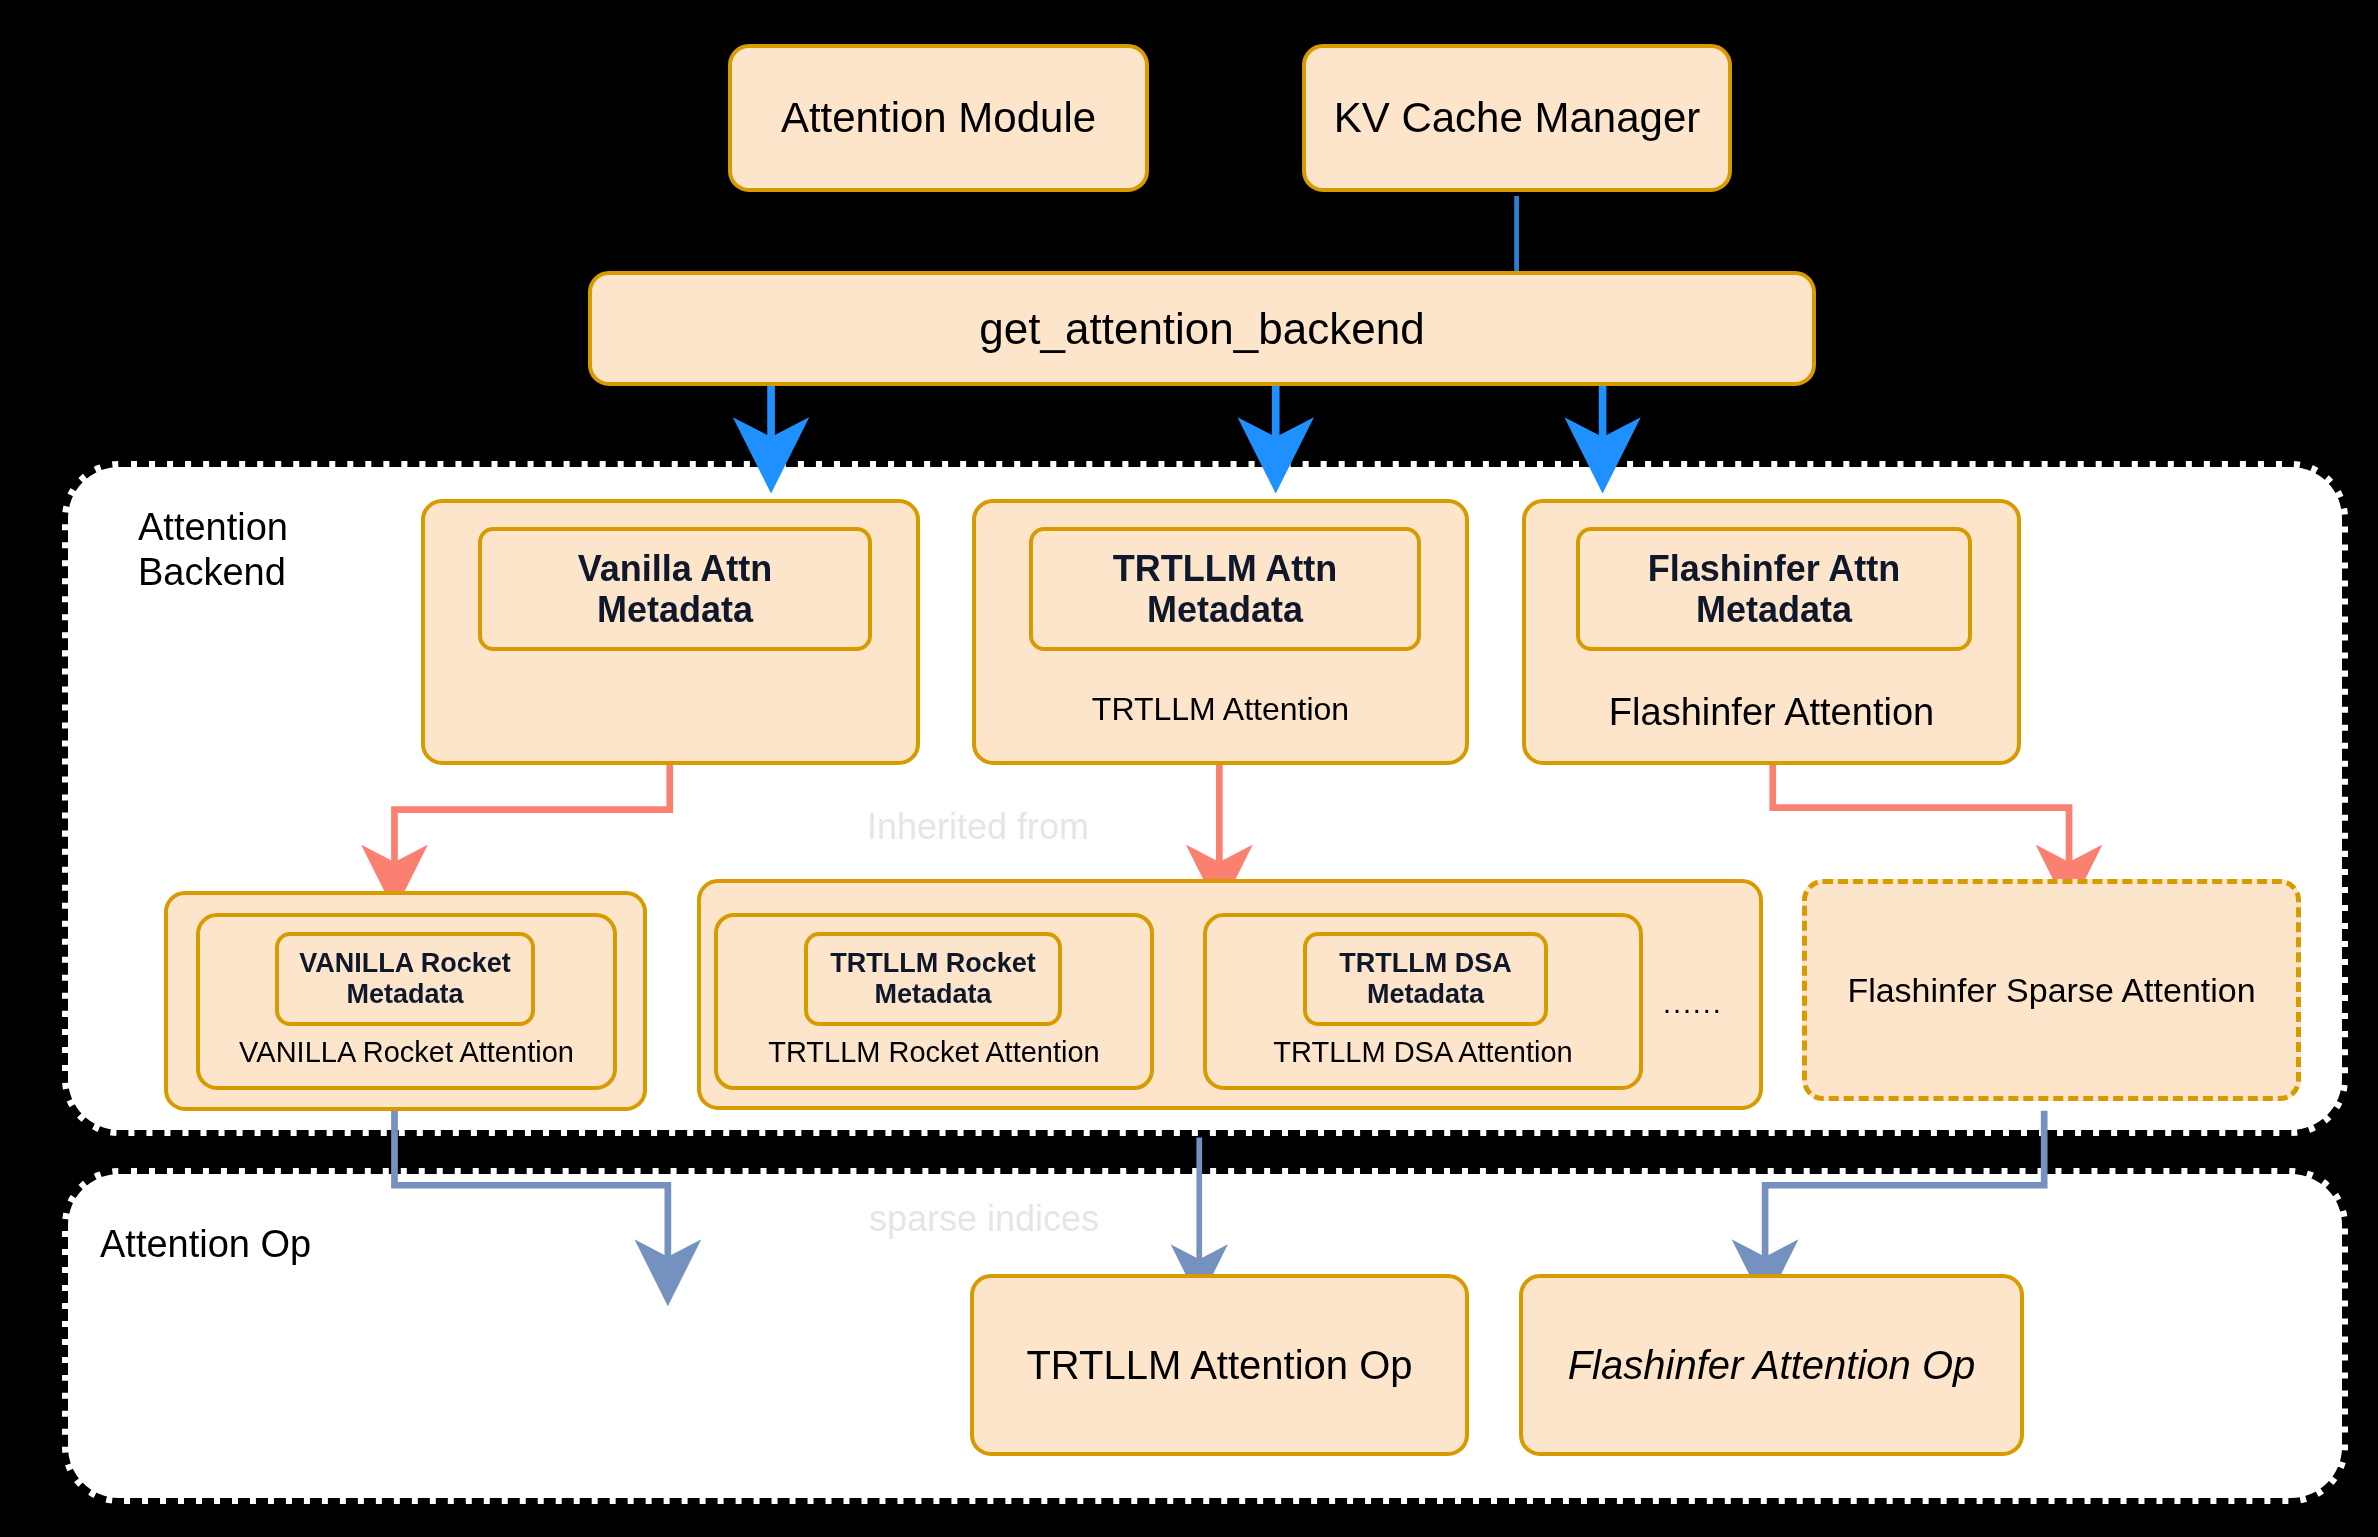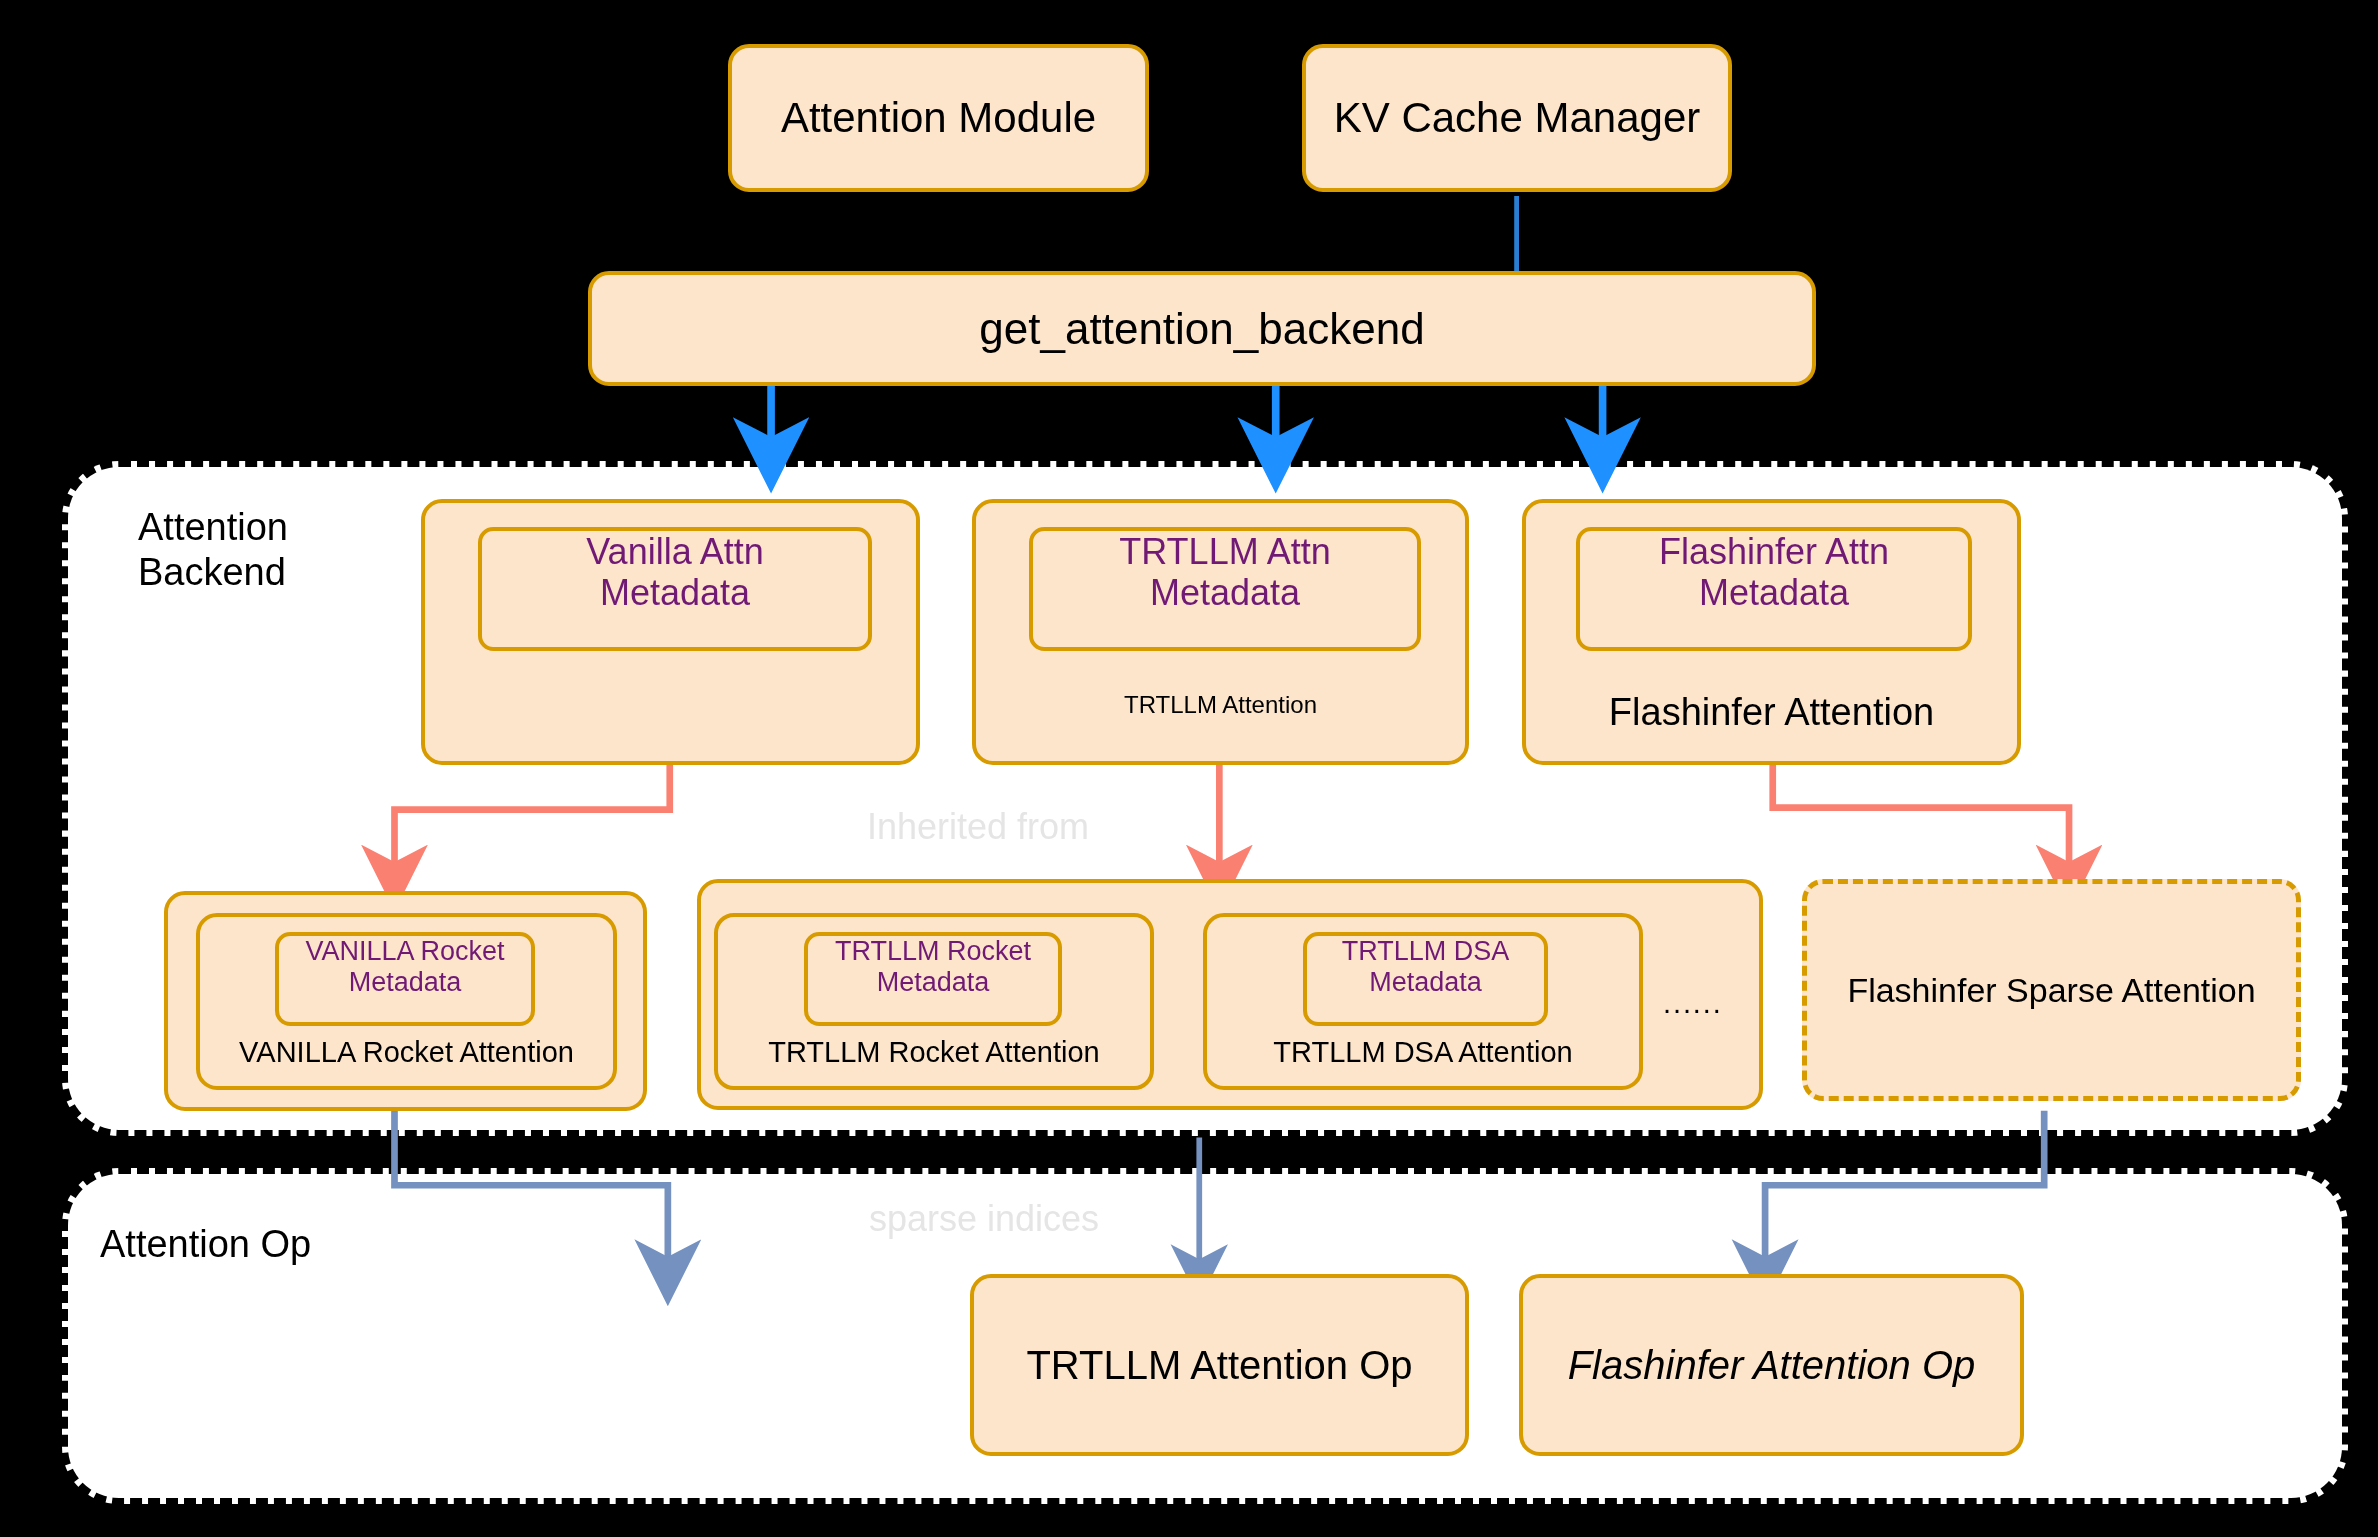--- a/index.html
+++ b/index.html
@@ -65,24 +65,26 @@
     border: 4.8px solid #d79b00;
     border-radius: 21px;
   }
   .classbox > .meta {
     position: absolute;
     box-sizing: border-box;
     background: #fde5cc;
     border: 4.8px solid #d79b00;
     border-radius: 15.3px;
     display: flex;
+    align-items: center;
     justify-content: center;
     text-align: center;
     line-height: 1.15;
-    color: #701a75;
+    color: #0f172a;
+    font-weight: bold;
   }
   .classbox > .cname {
     position: absolute;
     left: 0;
     width: 100%;
     text-align: center;
     color: #000;
   }
 
   
@@ -204,21 +206,21 @@
       <span style="white-space:pre-line;">Vanilla Attn
 Metadata</span>
     </div>
   </div>
 
   <div class="classbox" style="left:956px; top:499px; width:497px; height:266px;">
     <div class="meta" style="left:53px; top:24px; width:392px; height:124px; font-size:36px;">
       <span style="white-space:pre-line;">TRTLLM Attn
 Metadata</span>
     </div>
-    <div class="cname" style="top:188px; font-size:24px;">TRTLLM Attention</div>
+    <div class="cname" style="top:188px; font-size:32px;">TRTLLM Attention</div>
   </div>
 
   <div class="classbox" style="left:1506px; top:499px; width:499px; height:266px;">
     <div class="meta" style="left:50px; top:24px; width:396px; height:124px; font-size:36px;">
       <span style="white-space:pre-line;">Flashinfer Attn
 Metadata</span>
     </div>
     <div class="cname" style="top:188px; font-size:38px;">Flashinfer Attention</div>
   </div>
 

